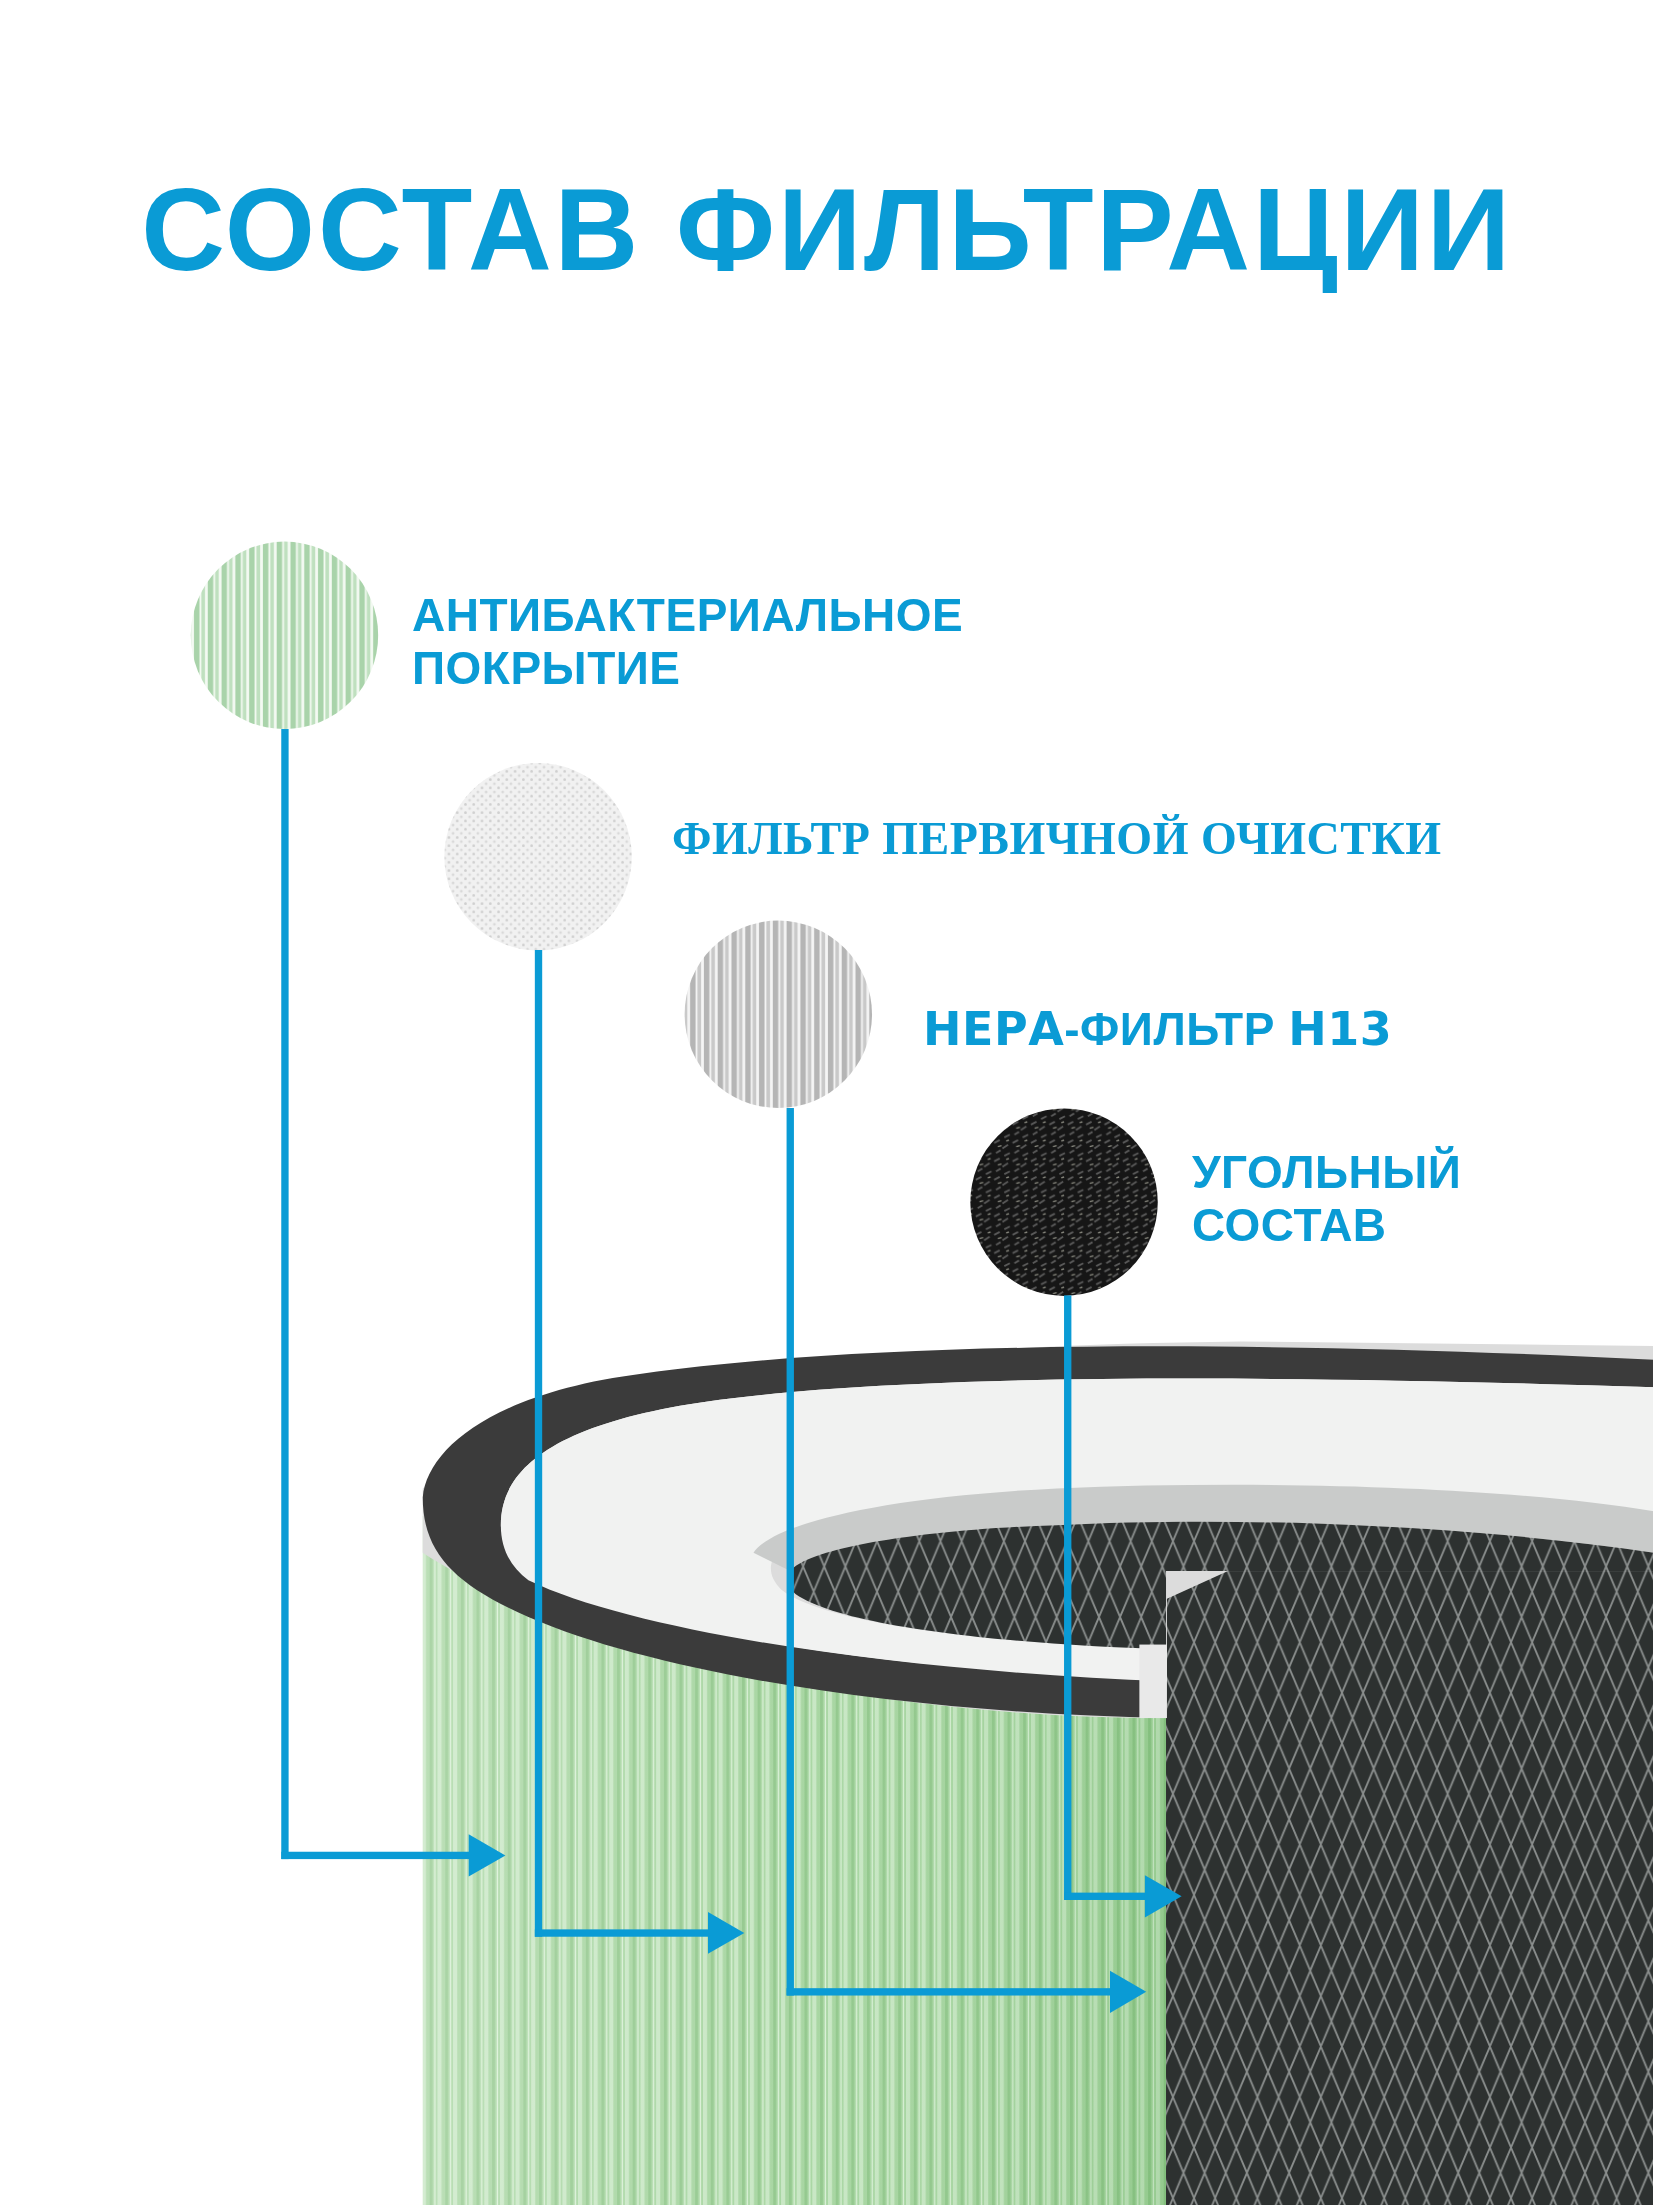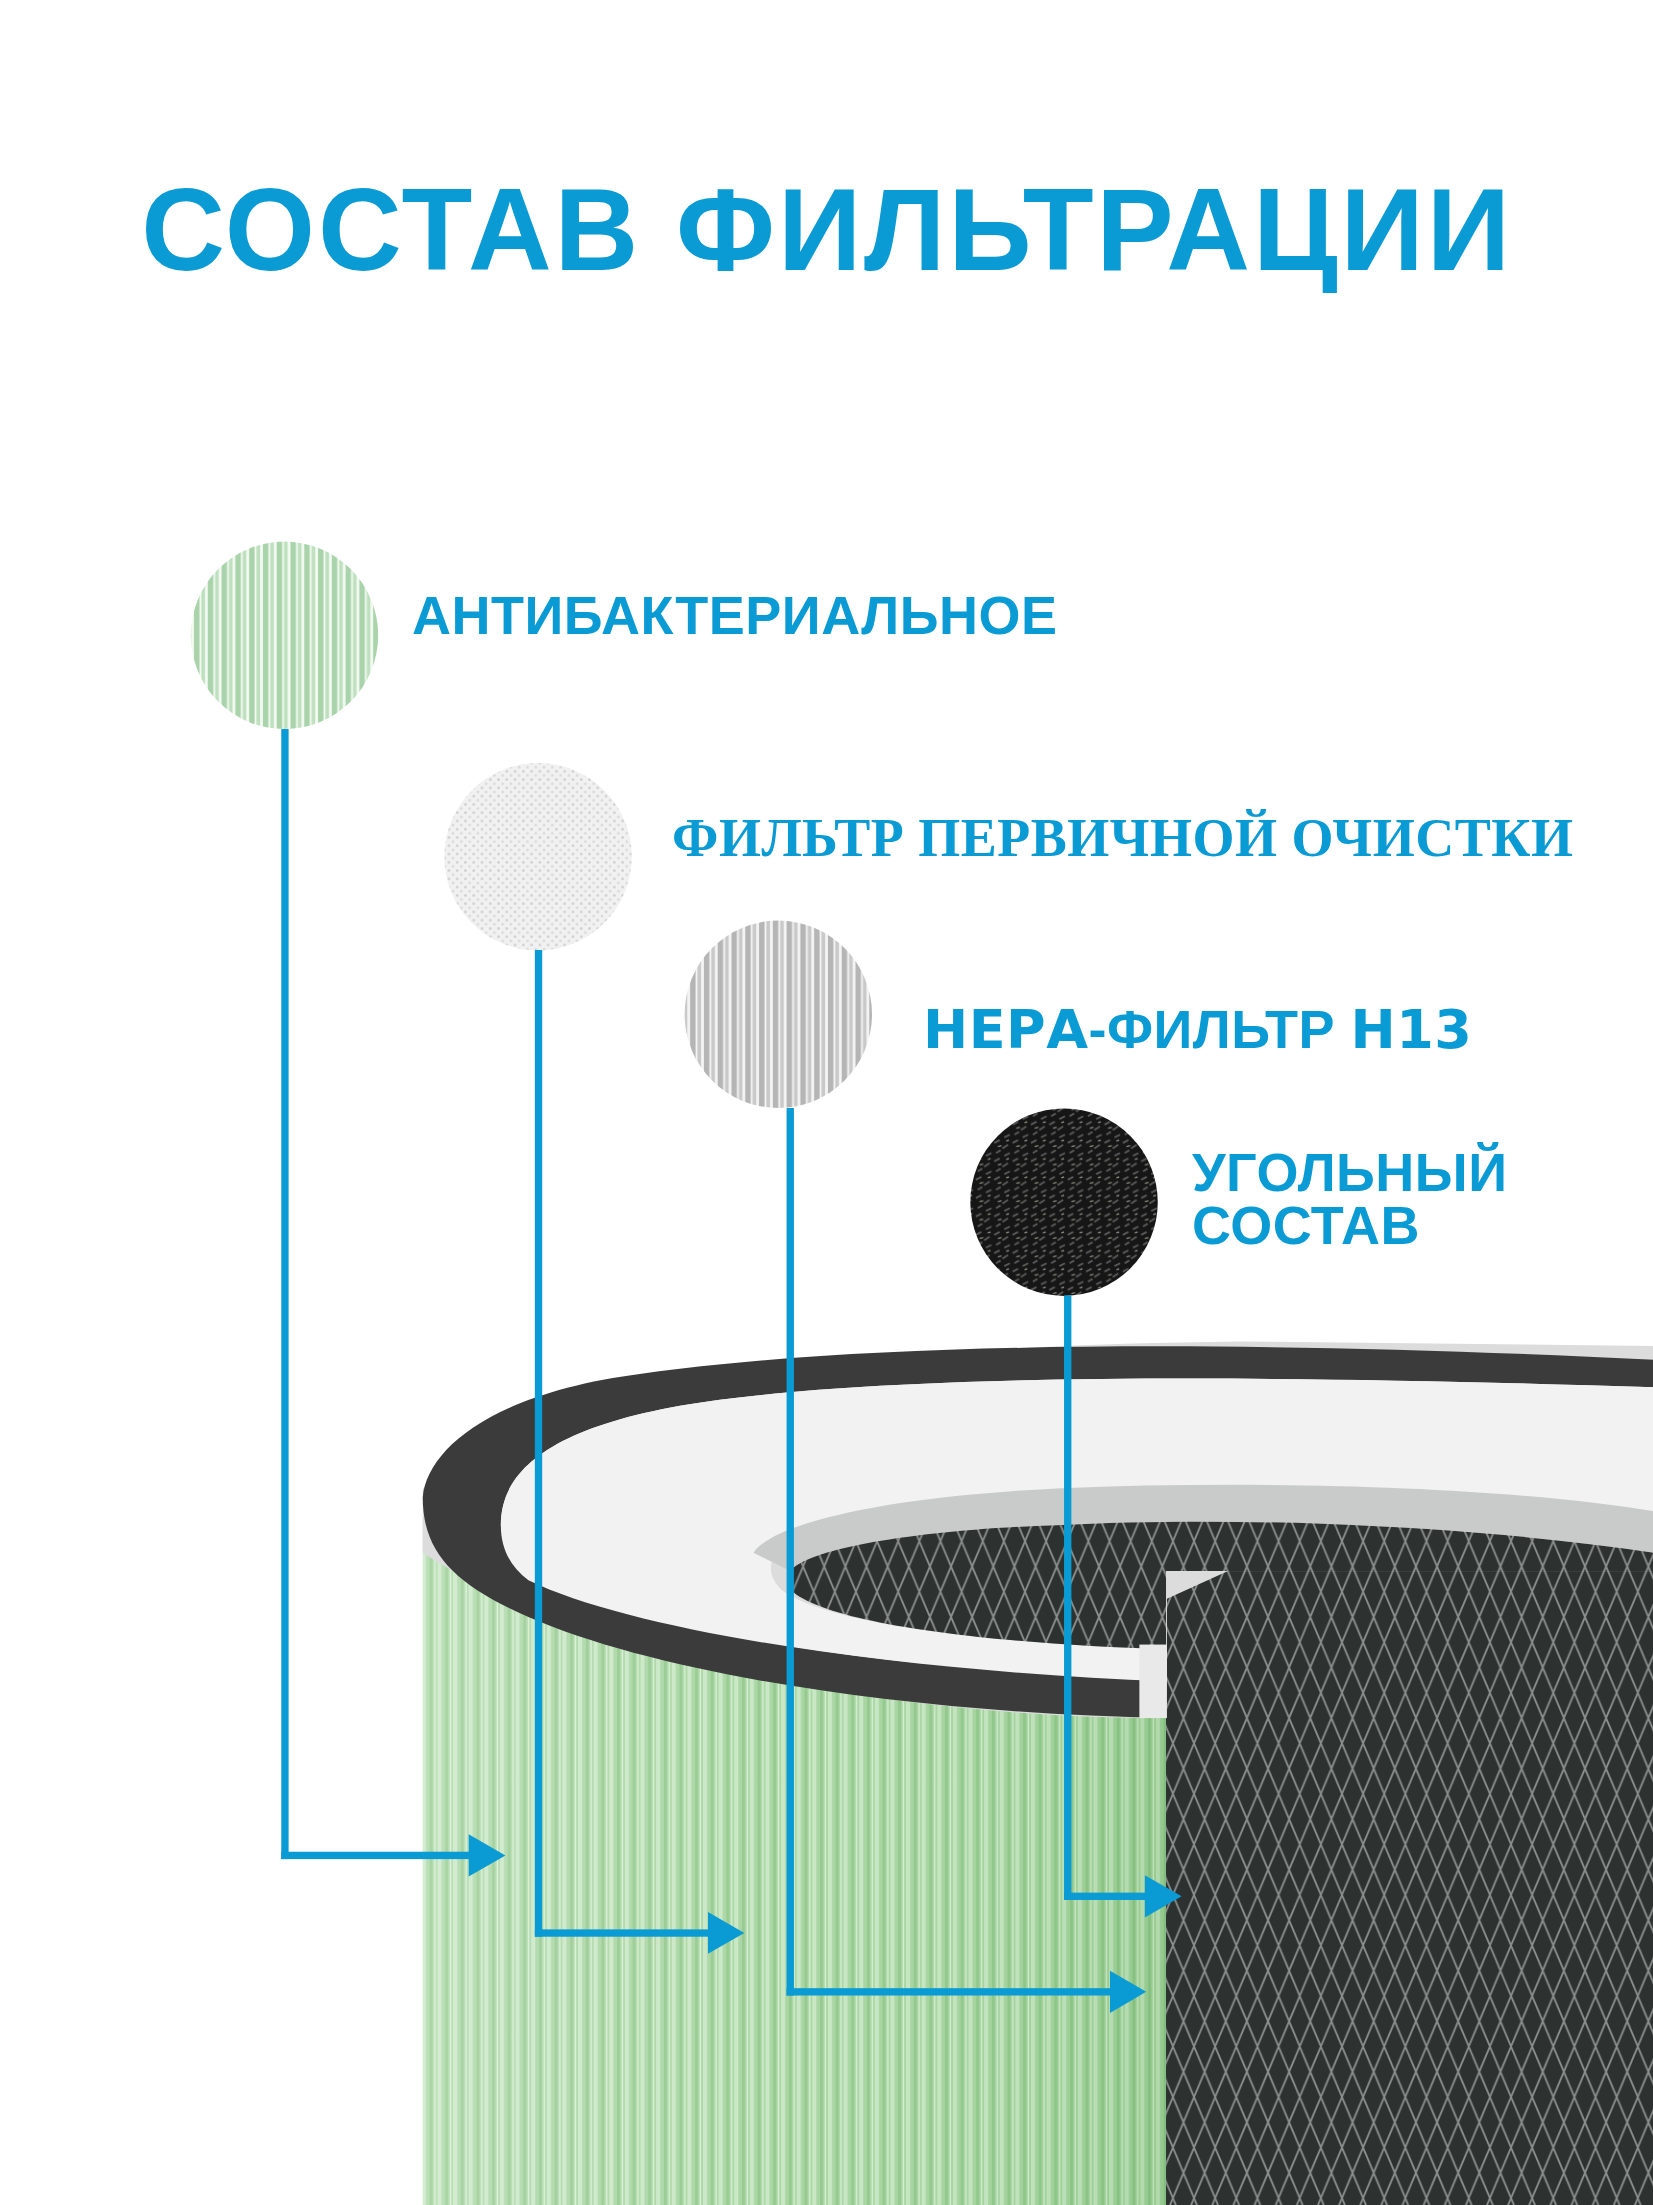--- a/index.html
+++ b/index.html
@@ -7,21 +7,21 @@
            font-family: "Liberation Sans", "DejaVu Sans", sans-serif; }
     .title {
       position: absolute; left: 0; top: 161px; width: 1654px; text-align: center;
       font-family: "Liberation Sans", "DejaVu Sans", sans-serif;
       font-weight: 700; font-size: 116px; line-height: 138px; letter-spacing: 2.8px;
       color: #0a9bd5; white-space: nowrap;
     }
     .label {
       position: absolute; color: #0a9bd5; font-weight: 700;
       font-family: "Liberation Sans", "DejaVu Sans", sans-serif;
-      font-size: 54px; line-height: 53px; letter-spacing: 0.5px; white-space: nowrap;
+      font-size: 46px; line-height: 53px; letter-spacing: 0.5px; white-space: nowrap;
     }
     .label .line { display: block; }
     .label .heavy { font-family: "DejaVu Sans", sans-serif; font-weight: 700; }
     .illustration { position: absolute; left: 0; top: 0; width: 1654px; height: 2205px; }
   </style>
 </head>
 <body>
 
 <div class="title">СОСТАВ ФИЛЬТРАЦИИ</div>
 
@@ -144,20 +144,21 @@
     <g>
       <rect x="2316" y="2820" width="16" height="1316"></rect>
       <rect x="2316" y="4120" width="178" height="16"></rect>
       <polygon points="2492,4082 2572,4128 2492,4174"></polygon>
     </g>
   </g>
 </svg>
 
 <div class="label" style="left:412px; top:589px;">
   <span class="line">АНТИБАКТЕРИАЛЬНОЕ</span>
+  <span class="line">ПОКРЫТИЕ</span>
 </div>
 
 <div class="label" style="left:672px; top:812px;font-family:Liberation Serif, serif;">
   <span class="line">ФИЛЬТР ПЕРВИЧНОЙ ОЧИСТКИ</span>
 </div>
 
 <div class="label" style="left:923px; top:981px;margin-top:22px;">
   <span class="line">
     <span class="heavy">НЕРА</span><span>-ФИЛЬТР </span><span class="heavy">Н13</span>
   </span>

